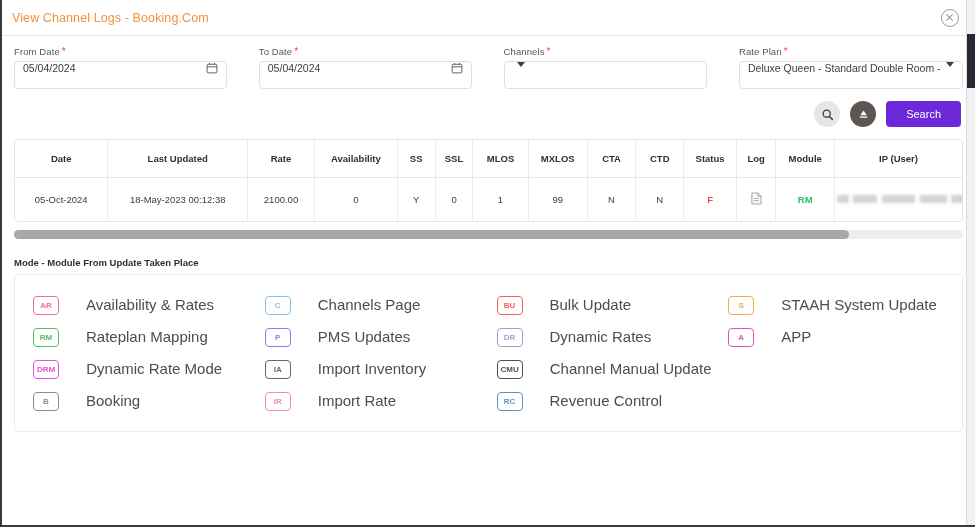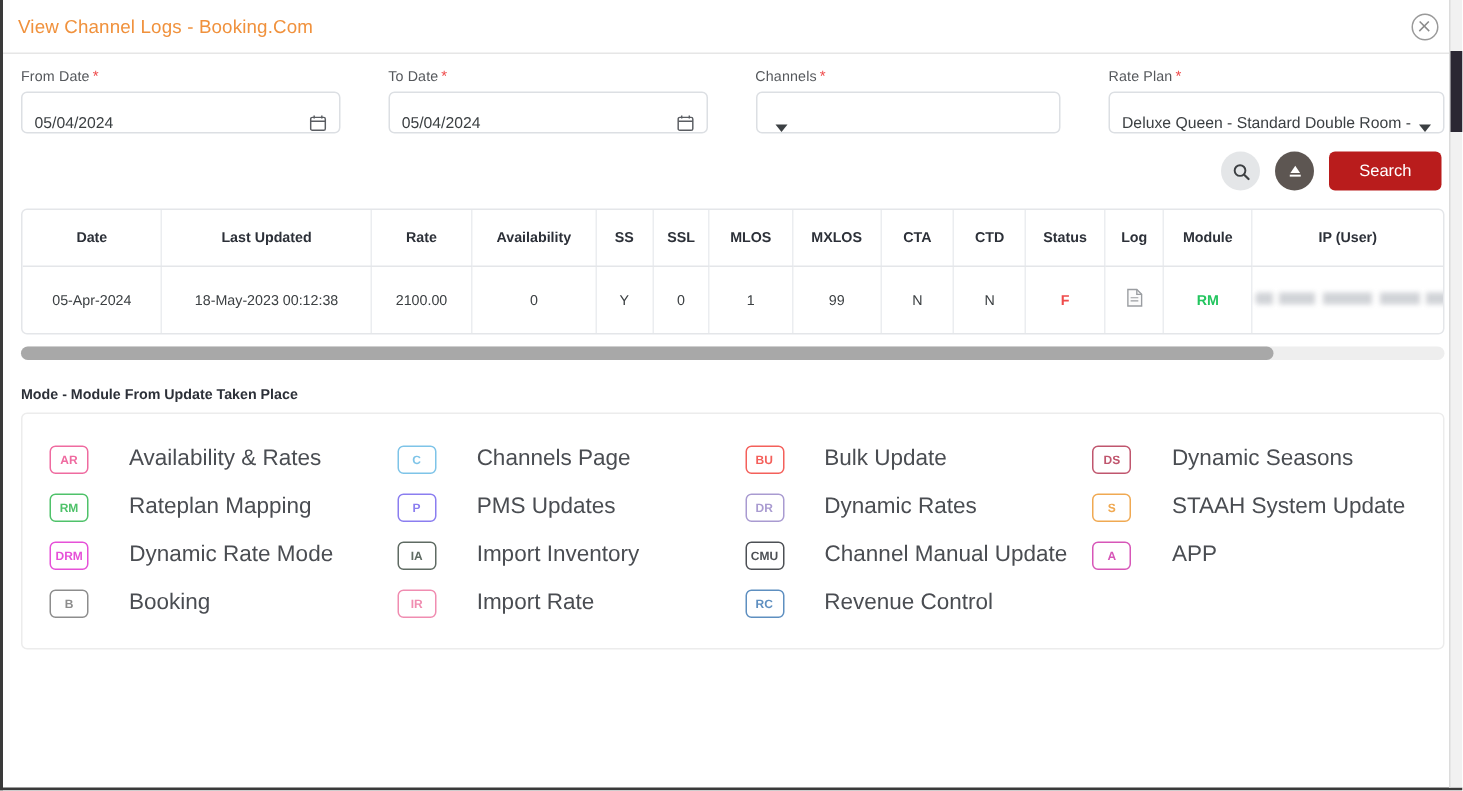--- a/index.html
+++ b/index.html
@@ -68,21 +68,21 @@
     margin-bottom: 4px;
     letter-spacing: .1px;
   }
   .req { color: #ef4b4b; font-size: 10px; margin-left: 2px; }
   .control {
     height: 28px;
     border: 1px solid #dcdfe3;
     border-radius: 4px;
     background: #fff;
     display: flex;
-    align-items: flex-end;
+    align-items: flex-start;
     padding: 0 8px;
     font-size: 10.5px;
     color: #3c4043;
     position: relative;
     cursor: text;
     overflow: hidden;
     white-space: nowrap;
   }
   .control.sel { cursor: pointer; }
   .ctrl-val { flex: 1; overflow: hidden; text-overflow: clip; white-space: nowrap; }
@@ -310,21 +310,21 @@
         <circle cx="7" cy="7" r="4.4" fill="none" stroke="#3d4043" stroke-width="1.6"></circle>
         <line x1="10.4" y1="10.4" x2="14" y2="14" stroke="#3d4043" stroke-width="1.8" stroke-linecap="round"></line>
       </svg>
     </div>
     <div class="circle-btn dark">
       <svg width="13" height="13" viewBox="0 0 16 16">
         <path d="M8 3 L12 9 L4 9 Z" fill="#ffffff"></path>
         <rect x="3.5" y="10.4" width="9" height="1.6" fill="#ffffff"></rect>
       </svg>
     </div>
-    <button class="search-btn" style="background: #b91c1c;">Search</button>
+    <button class="search-btn" style="background: #6d28d9;">Search</button>
   </div>
 
   <div class="table-wrap">
     <table>
       <colgroup>
         <col style="width:10.8%">
           <col style="width:16.2%">
           <col style="width:7.8%">
         <col style="width:9.6%">
           <col style="width:4.4%">
@@ -351,21 +351,21 @@
           <th>CTA</th>
           <th>CTD</th>
           <th>Status</th>
           <th>Log</th>
           <th>Module</th>
           <th>IP (User)</th>
         </tr>
       </thead>
       <tbody>
         <tr>
-          <td>05-Apr-2024</td>
+          <td>05-Oct-2024</td>
           <td>18-May-2023 00:12:38</td>
           <td>2100.00</td>
           <td>0</td>
           <td>Y</td>
           <td>0</td>
           <td>1</td>
           <td>99</td>
           <td>N</td>
           <td>N</td>
           <td class="status-f">F</td>
@@ -435,24 +435,20 @@
         </div>
         <div class="legend-item">
           <div class="badge" style="color: rgb(77, 80, 85);">CMU</div>
           <div class="legend-label">Channel Manual Update</div>
         </div>
         <div class="legend-item">
           <div class="badge" style="color: rgb(94, 143, 192);">RC</div>
           <div class="legend-label">Revenue Control</div>
         </div>
         <div class="legend-item">
-          <div class="badge" style="color: rgb(192, 86, 110);">DS</div>
-          <div class="legend-label">Dynamic Seasons</div>
-        </div>
-        <div class="legend-item">
           <div class="badge" style="color: rgb(240, 169, 82);">S</div>
           <div class="legend-label">STAAH System Update</div>
         </div>
         <div class="legend-item">
           <div class="badge" style="color: rgb(215, 86, 184);">A</div>
           <div class="legend-label">APP</div>
         </div>
       </div>
   </div>
 

